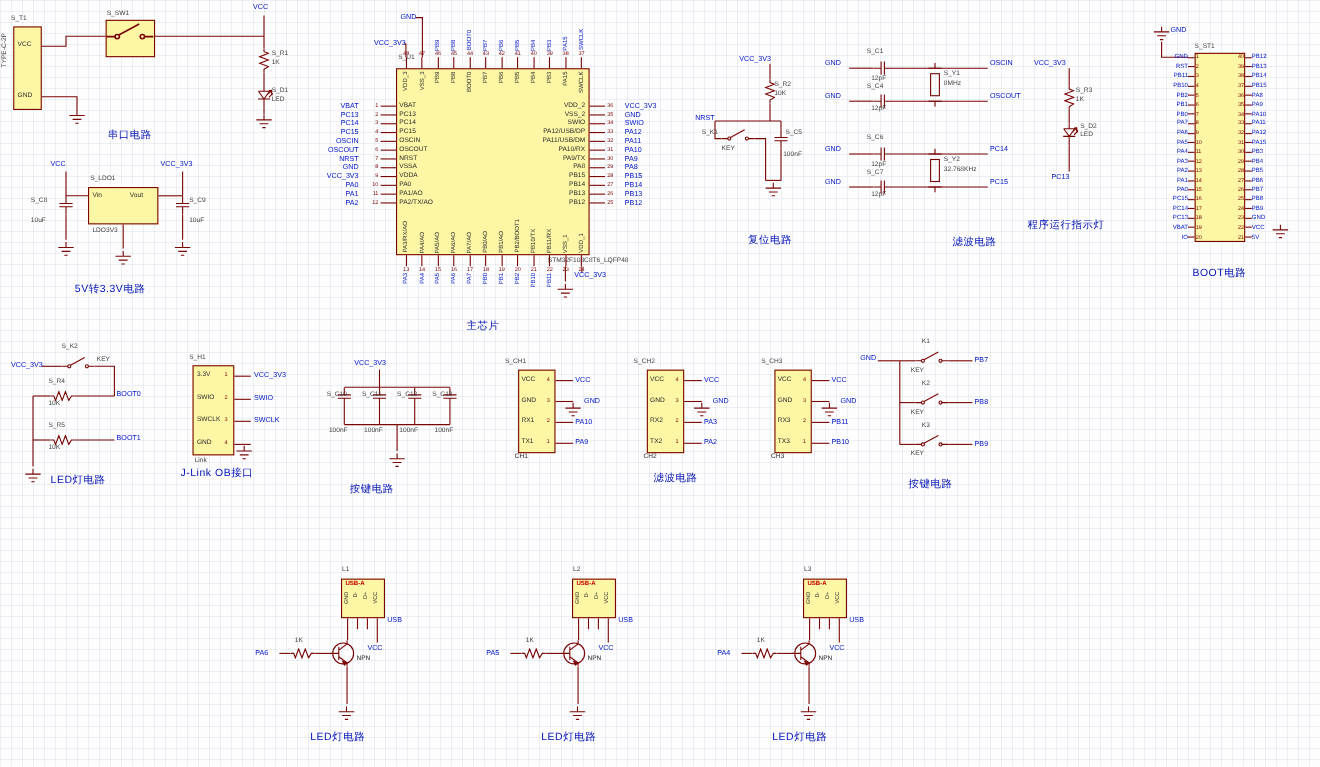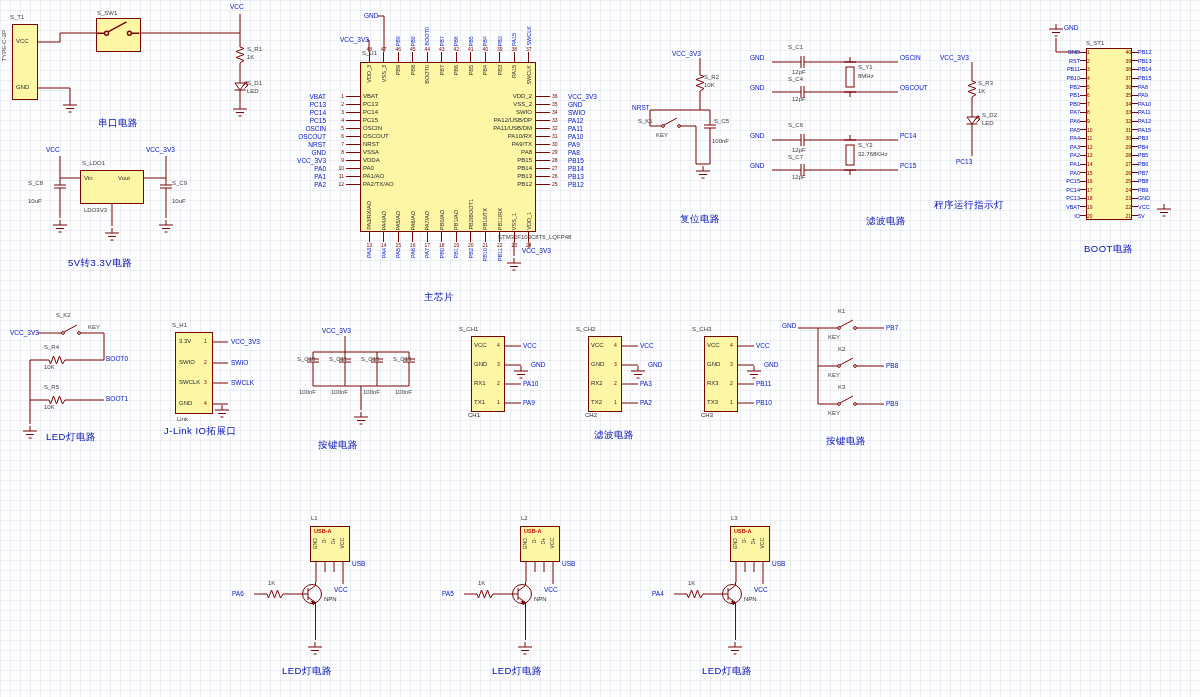--- a/index.html
+++ b/index.html
@@ -764,21 +764,21 @@
   <div class="t ref" style="left:44px;top:344px">S_R4</div>
   <div class="t val" style="left:44px;top:364px">10K</div>
   <div class="t net" style="left:106px;top:355px">BOOT0</div>
   <div class="t ref" style="left:44px;top:384px">S_R5</div>
   <div class="t val" style="left:44px;top:404px">10K</div>
   <div class="t net" style="left:106px;top:395px">BOOT1</div>
   <div class="t title" style="left:46px;top:432px">LED灯电路</div>
 
   <div class="t ref" style="left:172px;top:322px">S_H1</div>
   <div class="t val" style="left:177px;top:416px">Link</div>
-  <div class="t title" style="left:164px;top:426px">J-Link IO拓展口</div>
+  <div class="t title" style="left:164px;top:426px">J-Link OB接口</div>
 
   <div class="t net" style="left:322px;top:327px">VCC_3V3</div>
   <div class="t title" style="left:318px;top:440px">按键电路</div>
 
   <div class="t title" style="left:594px;top:430px">滤波电路</div>
 
   <div class="t net" style="left:782px;top:322px">GND</div>
   <div class="t title" style="left:826px;top:436px">按键电路</div>
 <div class="t net" style="left: 750px; top: 54px;">GND</div>
     <div class="t net" style="left: 750px; top: 84px;">GND</div>

